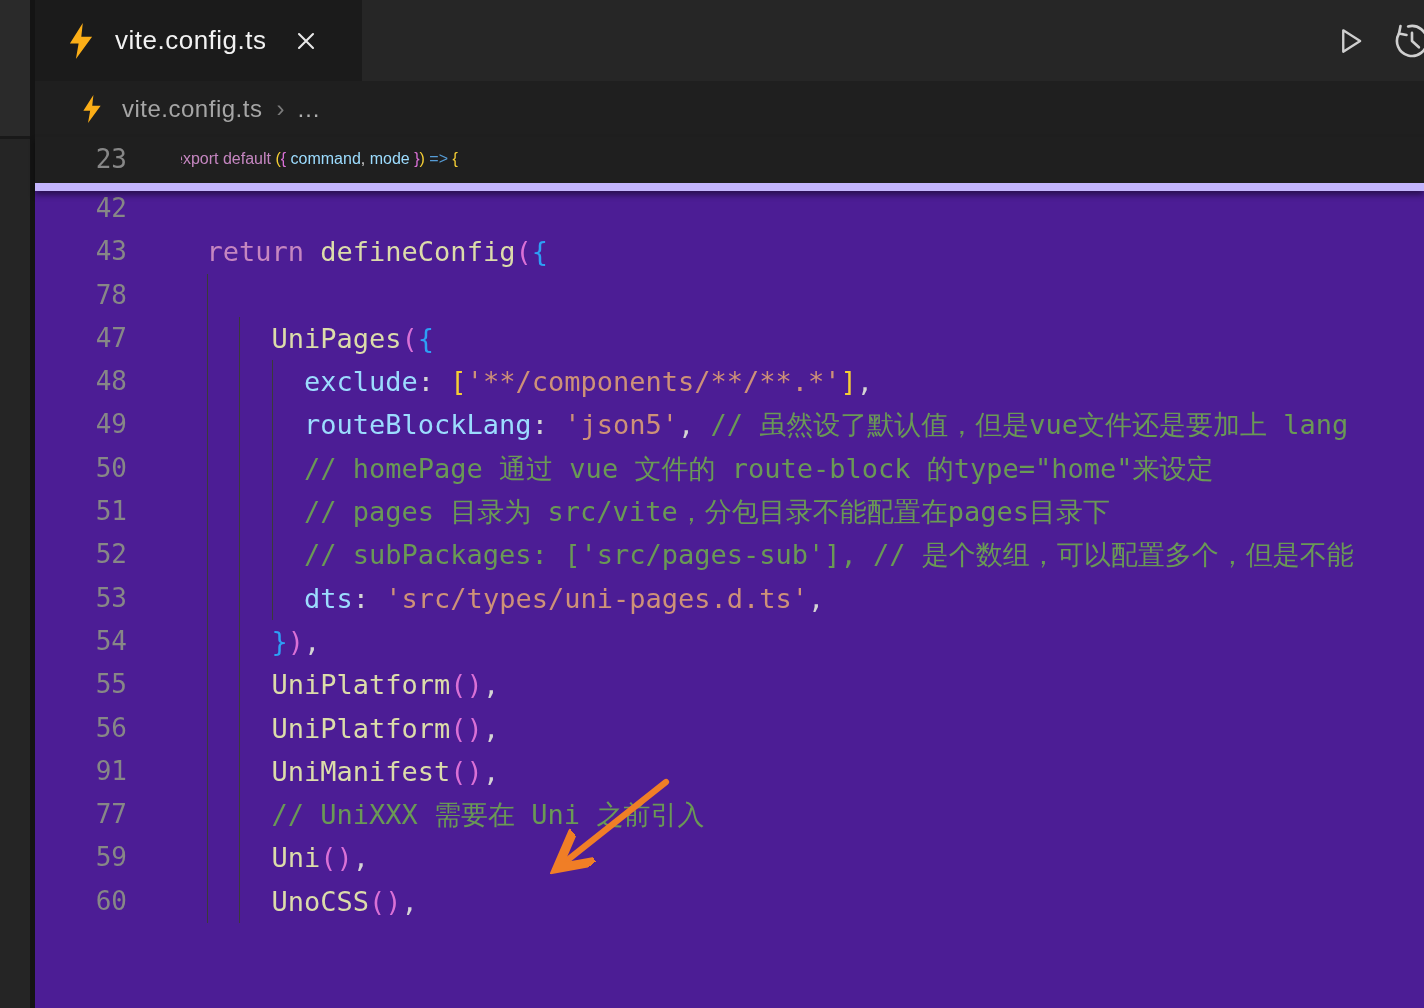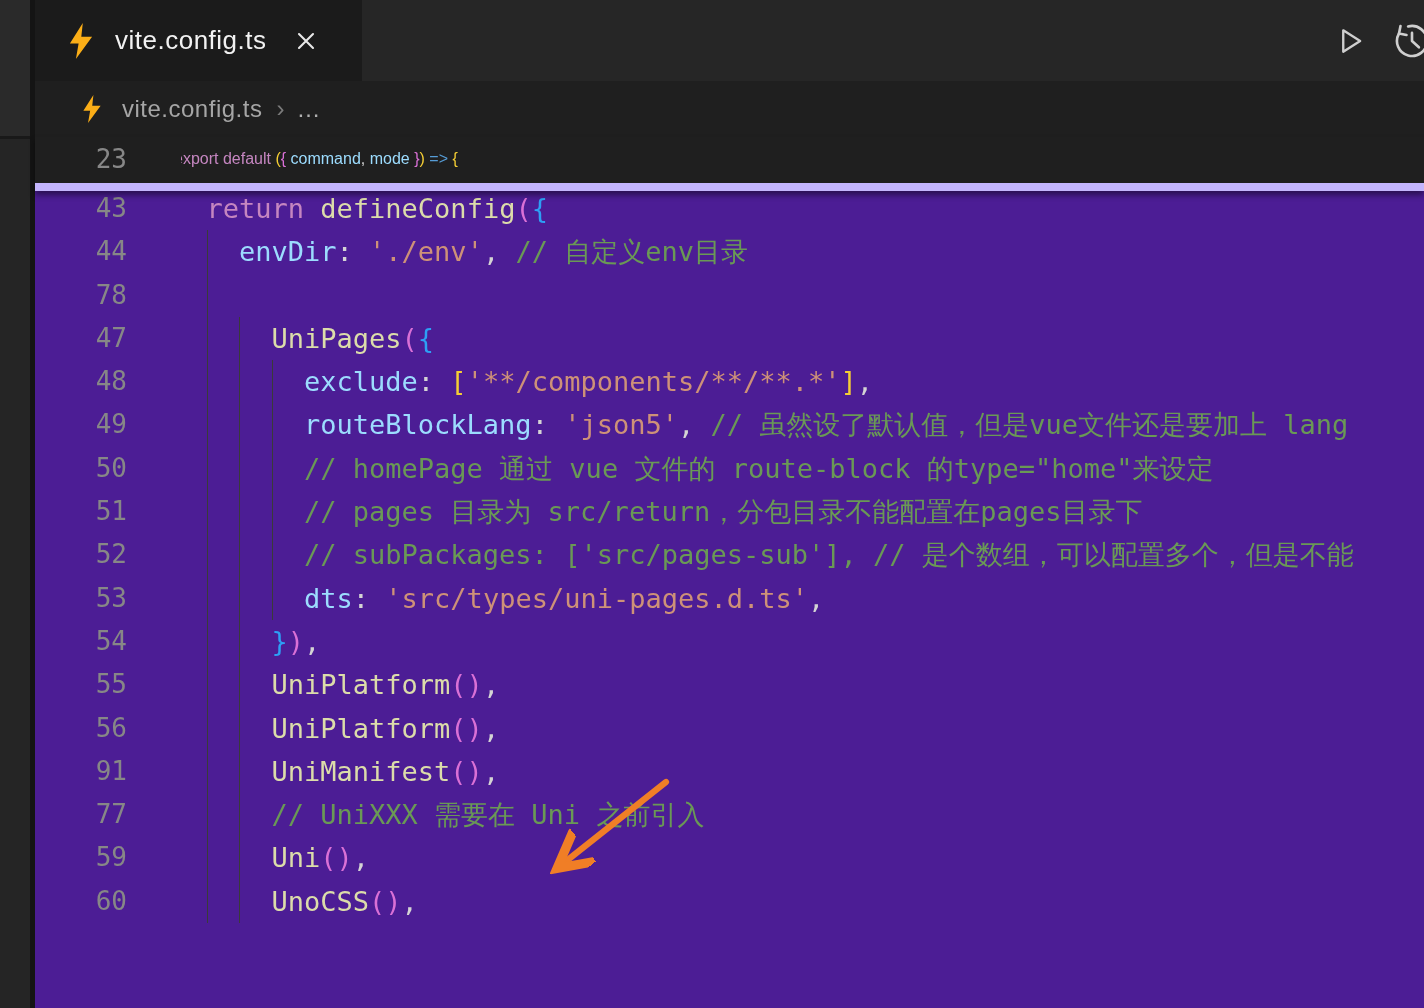--- a/index.html
+++ b/index.html
@@ -100,28 +100,28 @@
       <span class="crumb-text">vite.config.ts</span>
       <span class="crumb-sep">›</span>
       <span class="crumb-more">…</span>
     </div>
 
     <div class="sticky">
       <div class="row"><span class="lnum">23</span><span class="code-vp"><span class="code-text"><span class="kw">export default</span><span class="pun"> </span><span class="b1">(</span><span class="b2">{</span><span class="pun"> </span><span class="var">command</span><span class="pun">, </span><span class="var">mode</span><span class="pun"> </span><span class="b2">}</span><span class="b1">)</span><span class="pun"> </span><span class="op">=&gt;</span><span class="pun"> </span><span class="b1">{</span></span></span></div>
     </div>
 
     <div class="code-area mono" id="code-area">
+        <div class="row"><span class="lnum">42</span><span class="code-vp"><span class="code-text">&nbsp;</span></span></div>
         <div class="row"><span class="lnum">43</span><span class="code-vp"><span class="code-text"><span class="pun">  </span><span class="kw">return</span><span class="pun"> </span><span class="fn">defineConfig</span><span class="b2">(</span><span class="b3">{</span></span></span></div>
-        <div class="row"><span class="lnum">44</span><span class="code-vp"><span class="guide" style="left: calc(2ch - 7px);"></span><span class="code-text"><span class="pun">    </span><span class="var">envDir</span><span class="pun">: </span><span class="str">'./env'</span><span class="pun">, </span><span class="cmt">// 自定义env目录</span></span></span></div>
         <div class="row"><span class="lnum">78</span><span class="code-vp"><span class="guide" style="left: calc(2ch - 7px);"></span><span class="code-text">&nbsp;</span></span></div>
         <div class="row"><span class="lnum">47</span><span class="code-vp"><span class="guide" style="left: calc(2ch - 7px);"></span><span class="guide" style="left: calc(4ch - 7px);"></span><span class="code-text"><span class="pun">      </span><span class="fn">UniPages</span><span class="b2">(</span><span class="b3">{</span></span></span></div>
         <div class="row"><span class="lnum">48</span><span class="code-vp"><span class="guide" style="left: calc(2ch - 7px);"></span><span class="guide" style="left: calc(4ch - 7px);"></span><span class="guide" style="left: calc(6ch - 7px);"></span><span class="code-text"><span class="pun">        </span><span class="var">exclude</span><span class="pun">: </span><span class="b1">[</span><span class="str">'**/components/**/**.*'</span><span class="b1">]</span><span class="pun">,</span></span></span></div>
         <div class="row"><span class="lnum">49</span><span class="code-vp"><span class="guide" style="left: calc(2ch - 7px);"></span><span class="guide" style="left: calc(4ch - 7px);"></span><span class="guide" style="left: calc(6ch - 7px);"></span><span class="code-text"><span class="pun">        </span><span class="var">routeBlockLang</span><span class="pun">: </span><span class="str">'json5'</span><span class="pun">, </span><span class="cmt">// 虽然设了默认值，但是vue文件还是要加上 lang</span></span></span></div>
         <div class="row"><span class="lnum">50</span><span class="code-vp"><span class="guide" style="left: calc(2ch - 7px);"></span><span class="guide" style="left: calc(4ch - 7px);"></span><span class="guide" style="left: calc(6ch - 7px);"></span><span class="code-text"><span class="pun">        </span><span class="cmt">// homePage 通过 vue 文件的 route-block 的type="home"来设定</span></span></span></div>
-        <div class="row"><span class="lnum">51</span><span class="code-vp"><span class="guide" style="left: calc(2ch - 7px);"></span><span class="guide" style="left: calc(4ch - 7px);"></span><span class="guide" style="left: calc(6ch - 7px);"></span><span class="code-text"><span class="pun">        </span><span class="cmt">// pages 目录为 src/return，分包目录不能配置在pages目录下</span></span></span></div>
+        <div class="row"><span class="lnum">51</span><span class="code-vp"><span class="guide" style="left: calc(2ch - 7px);"></span><span class="guide" style="left: calc(4ch - 7px);"></span><span class="guide" style="left: calc(6ch - 7px);"></span><span class="code-text"><span class="pun">        </span><span class="cmt">// pages 目录为 src/vite，分包目录不能配置在pages目录下</span></span></span></div>
         <div class="row"><span class="lnum">52</span><span class="code-vp"><span class="guide" style="left: calc(2ch - 7px);"></span><span class="guide" style="left: calc(4ch - 7px);"></span><span class="guide" style="left: calc(6ch - 7px);"></span><span class="code-text"><span class="pun">        </span><span class="cmt">// subPackages: ['src/pages-sub'], // 是个数组，可以配置多个，但是不能</span></span></span></div>
         <div class="row"><span class="lnum">53</span><span class="code-vp"><span class="guide" style="left: calc(2ch - 7px);"></span><span class="guide" style="left: calc(4ch - 7px);"></span><span class="guide" style="left: calc(6ch - 7px);"></span><span class="code-text"><span class="pun">        </span><span class="var">dts</span><span class="pun">: </span><span class="str">'src/types/uni-pages.d.ts'</span><span class="pun">,</span></span></span></div>
         <div class="row"><span class="lnum">54</span><span class="code-vp"><span class="guide" style="left: calc(2ch - 7px);"></span><span class="guide" style="left: calc(4ch - 7px);"></span><span class="code-text"><span class="pun">      </span><span class="b3">}</span><span class="b2">)</span><span class="pun">,</span></span></span></div>
         <div class="row"><span class="lnum">55</span><span class="code-vp"><span class="guide" style="left: calc(2ch - 7px);"></span><span class="guide" style="left: calc(4ch - 7px);"></span><span class="code-text"><span class="pun">      </span><span class="fn">UniPlatform</span><span class="b2">()</span><span class="pun">,</span></span></span></div>
         <div class="row"><span class="lnum">56</span><span class="code-vp"><span class="guide" style="left: calc(2ch - 7px);"></span><span class="guide" style="left: calc(4ch - 7px);"></span><span class="code-text"><span class="pun">      </span><span class="fn">UniPlatform</span><span class="b2">()</span><span class="pun">,</span></span></span></div>
         <div class="row"><span class="lnum">91</span><span class="code-vp"><span class="guide" style="left: calc(2ch - 7px);"></span><span class="guide" style="left: calc(4ch - 7px);"></span><span class="code-text"><span class="pun">      </span><span class="fn">UniManifest</span><span class="b2">()</span><span class="pun">,</span></span></span></div>
         <div class="row"><span class="lnum">77</span><span class="code-vp"><span class="guide" style="left: calc(2ch - 7px);"></span><span class="guide" style="left: calc(4ch - 7px);"></span><span class="code-text"><span class="pun">      </span><span class="cmt">// UniXXX 需要在 Uni 之前引入</span></span></span></div>
         <div class="row"><span class="lnum">59</span><span class="code-vp"><span class="guide" style="left: calc(2ch - 7px);"></span><span class="guide" style="left: calc(4ch - 7px);"></span><span class="code-text"><span class="pun">      </span><span class="fn">Uni</span><span class="b2">()</span><span class="pun">,</span></span></span></div>
         <div class="row"><span class="lnum">60</span><span class="code-vp"><span class="guide" style="left: calc(2ch - 7px);"></span><span class="guide" style="left: calc(4ch - 7px);"></span><span class="code-text"><span class="pun">      </span><span class="fn">UnoCSS</span><span class="b2">()</span><span class="pun">,</span></span></span></div>
       </div>

